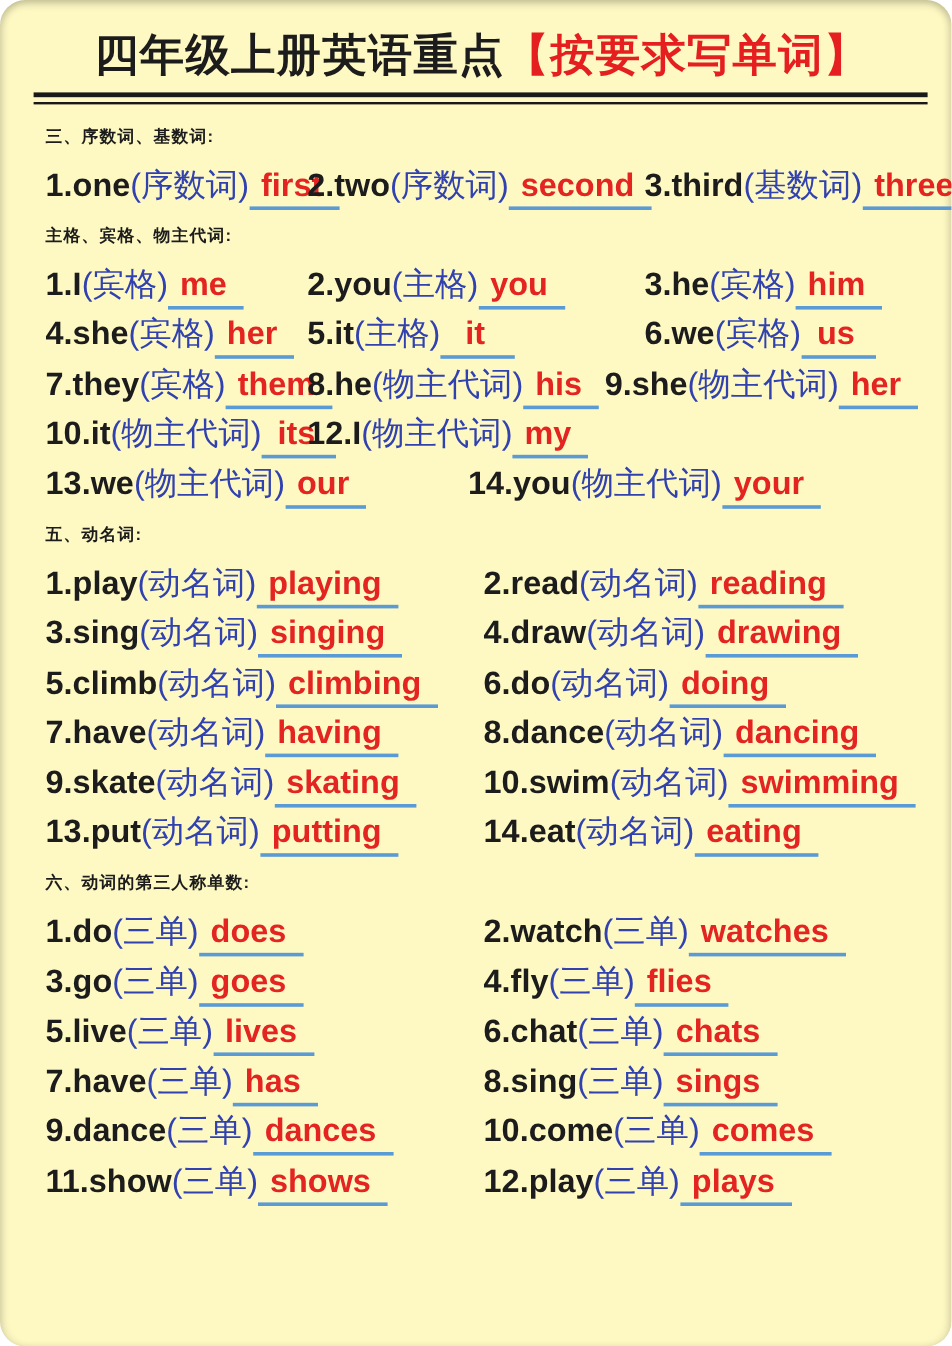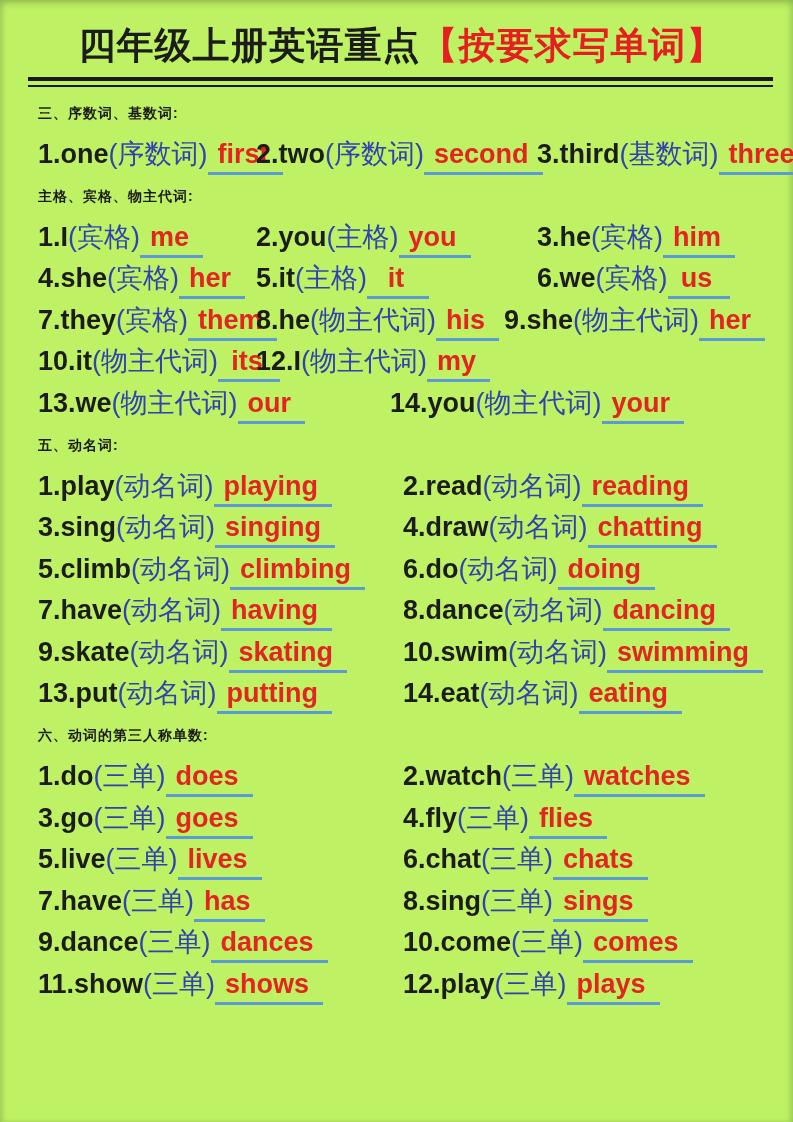--- a/index.html
+++ b/index.html
@@ -4,23 +4,24 @@
 <style>
   :root{
     --text:#1c1c1c;
     --red:#e32420;
     --title-red:#e51f1f;
     --hint:#3142b0;
     --uline:#5b9bd5;
   }
   html,body{margin:0;padding:0;background:#ffffff;}
   .page{
-    width:793px;height:1122px;background:#bef264;position:relative;overflow:hidden;
+    width:793px;height:1122px;background:#fef9c3;position:relative;overflow:hidden;
     font-family:"Liberation Sans","DejaVu Sans",sans-serif;color:var(--text);
     box-shadow: inset 0 4px 6px rgba(0,0,0,.16), inset 4px 0 5px rgba(0,0,0,.07), inset -4px 0 5px rgba(0,0,0,.07);
+    border-radius: 21px;
   }
   .inner{padding:22px 28px 0 38px;}
   .title{
     text-align:center;font-size:37px;font-weight:bold;letter-spacing:1px;
     line-height:48px;white-space:nowrap;
   }
   .title .red{color:var(--title-red);}
   .double-rule{
     height:4px;margin:7px -8px 6px -10px;
     border-top:4px solid #191919;border-bottom:2px solid #191919;
@@ -85,21 +86,21 @@
           </div>
         </div>
         <div class="section">
           <div class="slot heading">五、动名词:</div>
           <div class="slot row cols-2">
             <span class="it"><span class="q">1.play</span><span class="hint">(动名词)</span><span class="ans">playing</span></span>
             <span class="it"><span class="q">2.read</span><span class="hint">(动名词)</span><span class="ans">reading</span></span>
           </div>
           <div class="slot row cols-2">
             <span class="it"><span class="q">3.sing</span><span class="hint">(动名词)</span><span class="ans">singing</span></span>
-            <span class="it"><span class="q">4.draw</span><span class="hint">(动名词)</span><span class="ans">chatting</span></span>
+            <span class="it"><span class="q">4.draw</span><span class="hint">(动名词)</span><span class="ans">drawing</span></span>
           </div>
           <div class="slot row cols-2">
             <span class="it"><span class="q">5.climb</span><span class="hint">(动名词)</span><span class="ans">climbing</span></span>
             <span class="it"><span class="q">6.do</span><span class="hint">(动名词)</span><span class="ans">doing</span></span>
           </div>
           <div class="slot row cols-2">
             <span class="it"><span class="q">7.have</span><span class="hint">(动名词)</span><span class="ans">having</span></span>
             <span class="it"><span class="q">8.dance</span><span class="hint">(动名词)</span><span class="ans">dancing</span></span>
           </div>
           <div class="slot row cols-2">

